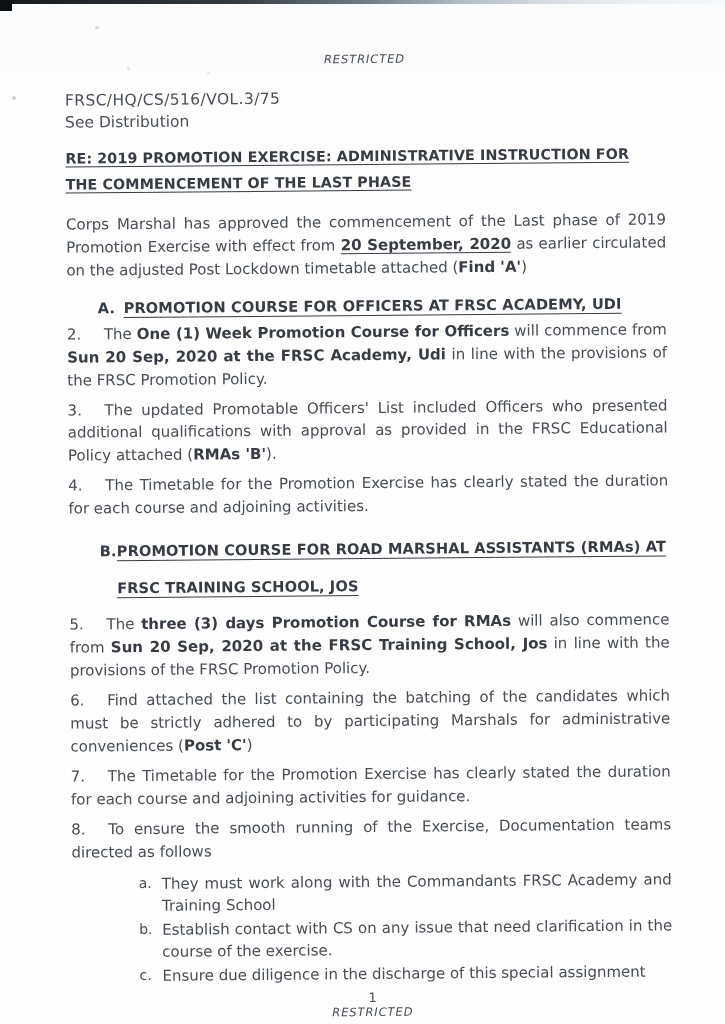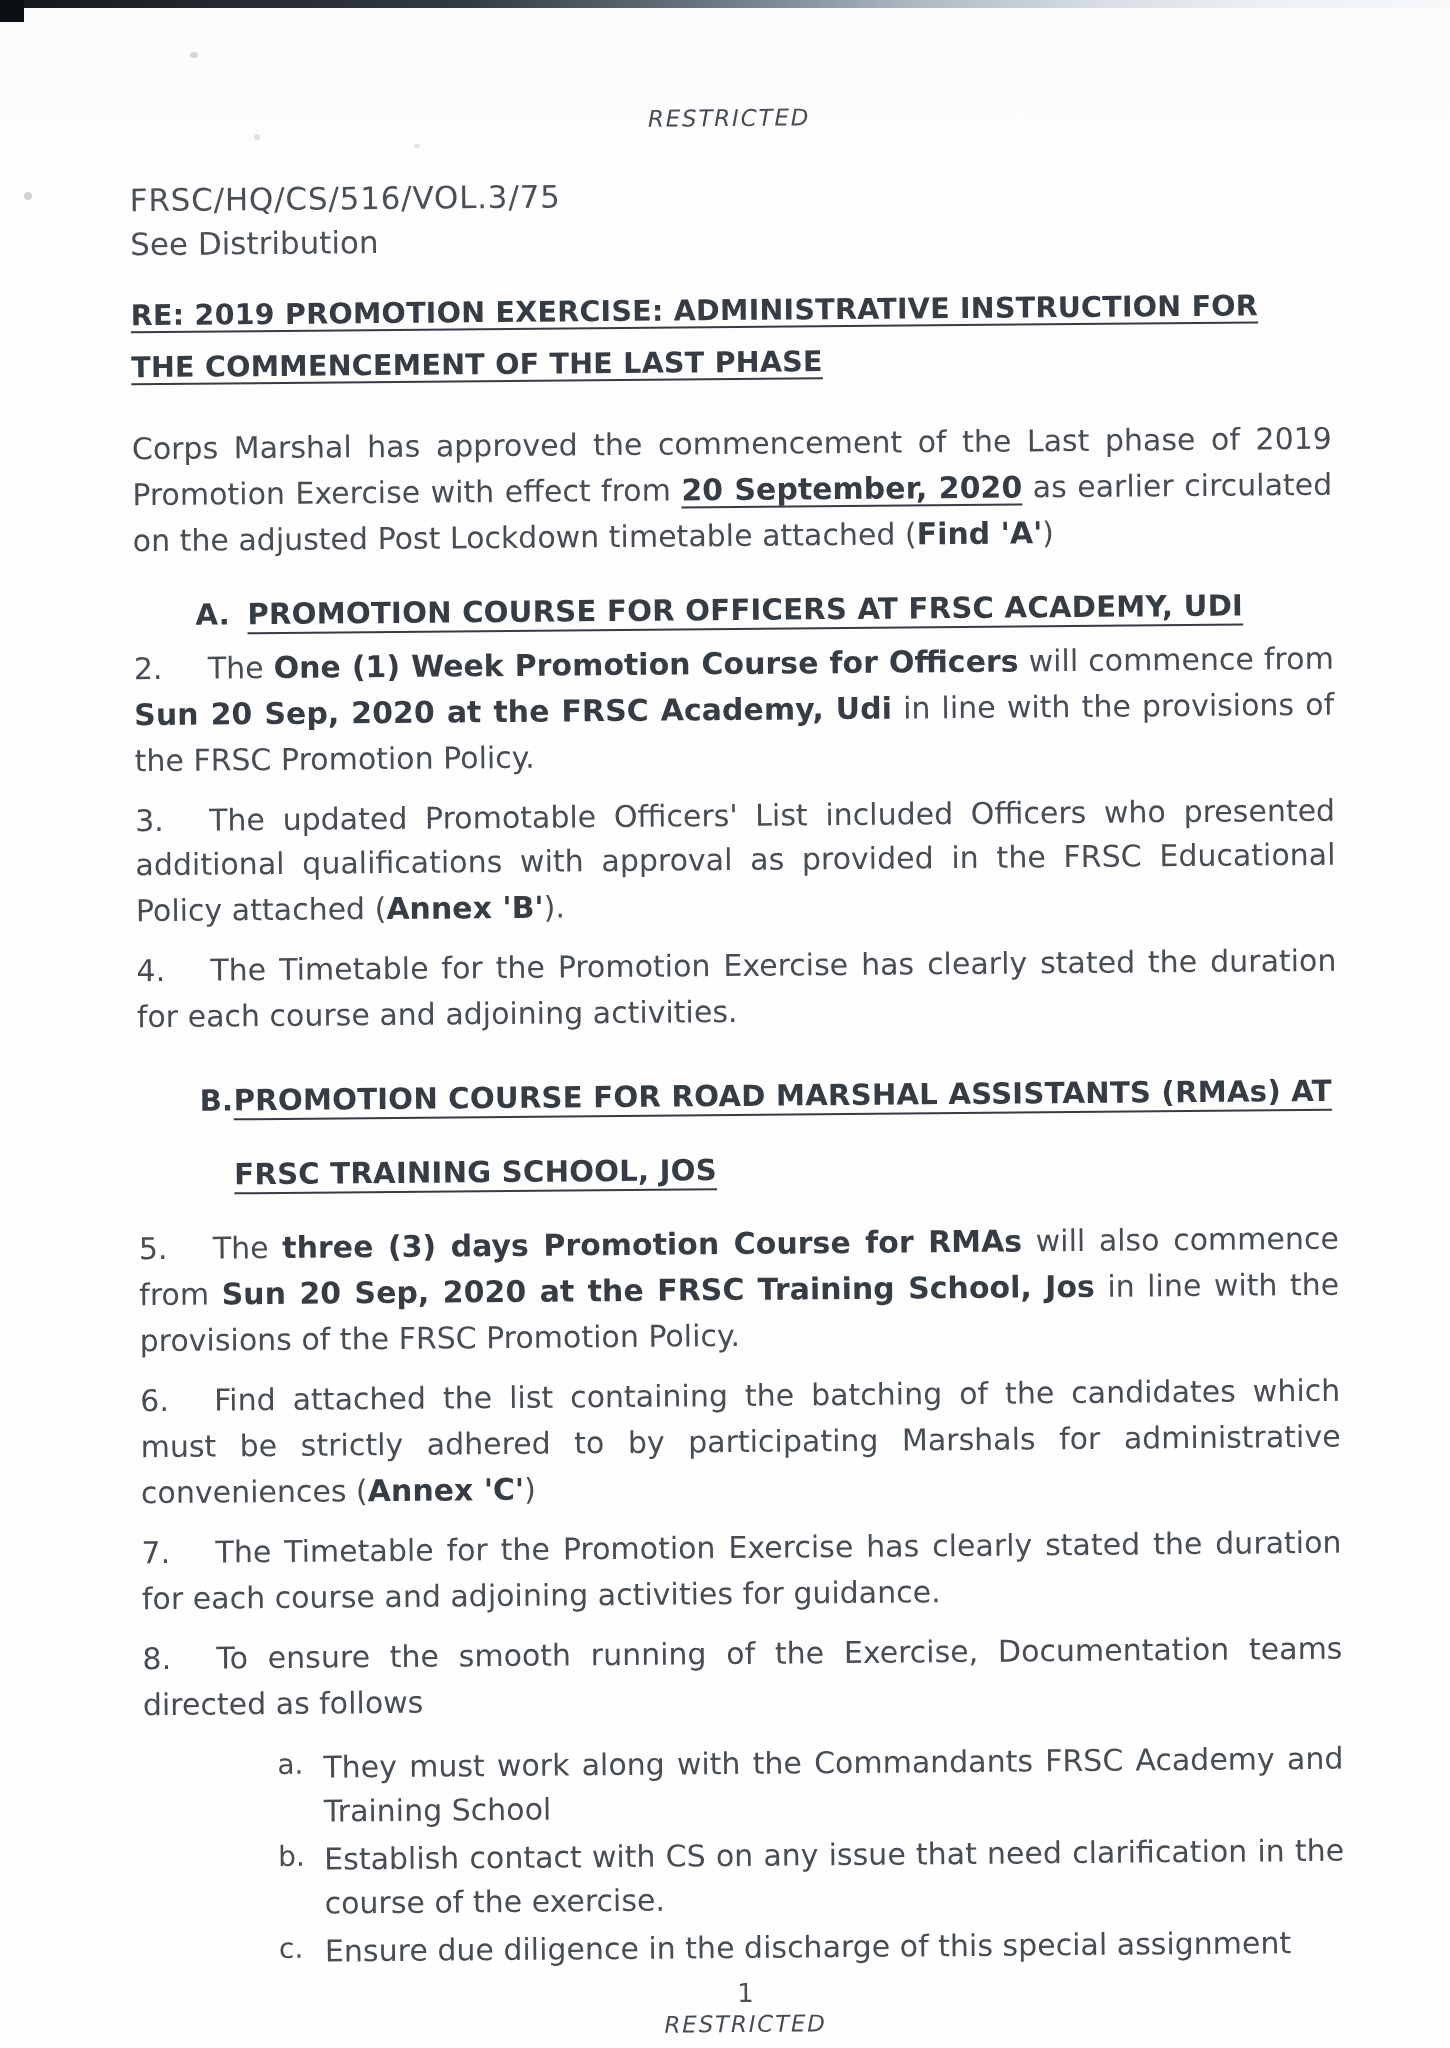--- a/index.html
+++ b/index.html
@@ -76,28 +76,28 @@
     <div class="dist">See Distribution</div>
     <div class="title">RE: 2019 PROMOTION EXERCISE: ADMINISTRATIVE INSTRUCTION FOR THE COMMENCEMENT OF THE LAST PHASE</div>
 
     <div>
         <div class="para intro"><span class="seg">Corps Marshal has approved the commencement of the Last phase of 2019 Promotion Exercise with effect from </span><span class="seg b u">20 September, 2020</span><span class="seg"> as earlier circulated on the adjusted Post Lockdown timetable attached (</span><span class="seg b">Find 'A'</span><span class="seg">)</span></div>
         <div class="heading va">
           <span class="hmark">A.</span>
           <span class="htext">PROMOTION COURSE FOR OFFICERS AT FRSC ACADEMY, UDI</span>
         </div>
         <div class="para"><span class="pnum">2.</span><span class="seg">The </span><span class="seg b">One (1) Week Promotion Course for Officers</span><span class="seg"> will commence from </span><span class="seg b">Sun 20 Sep, 2020 at the FRSC Academy, Udi</span><span class="seg"> in line with the provisions of the FRSC Promotion Policy.</span></div>
-        <div class="para"><span class="pnum">3.</span><span class="seg">The updated Promotable Officers' List included Officers who presented additional qualifications with approval as provided in the FRSC Educational Policy attached (</span><span class="seg b">Annex 'B'</span><span class="seg">).</span></div>
+        <div class="para"><span class="pnum">3.</span><span class="seg">The updated Promotable Officers' List included Officers who presented additional qualifications with approval as provided in the FRSC Educational Policy attached (</span><span class="seg b">RMAs 'B'</span><span class="seg">).</span></div>
         <div class="para"><span class="pnum">4.</span><span class="seg">The Timetable for the Promotion Exercise has clearly stated the duration for each course and adjoining activities.</span></div>
         <div class="heading vb">
           <span class="hmark">B.</span>
           <span class="htext">PROMOTION COURSE FOR ROAD MARSHAL ASSISTANTS (RMAs) AT FRSC TRAINING SCHOOL, JOS</span>
         </div>
         <div class="para"><span class="pnum">5.</span><span class="seg">The </span><span class="seg b">three (3) days Promotion Course for RMAs</span><span class="seg"> will also commence from </span><span class="seg b">Sun 20 Sep, 2020 at the FRSC Training School, Jos</span><span class="seg"> in line with the provisions of the FRSC Promotion Policy.</span></div>
-        <div class="para"><span class="pnum">6.</span><span class="seg">Find attached the list containing the batching of the candidates which must be strictly adhered to by participating Marshals for administrative conveniences (</span><span class="seg b">Annex 'C'</span><span class="seg">)</span></div>
+        <div class="para"><span class="pnum">6.</span><span class="seg">Find attached the list containing the batching of the candidates which must be strictly adhered to by participating Marshals for administrative conveniences (</span><span class="seg b">Post 'C'</span><span class="seg">)</span></div>
         <div class="para"><span class="pnum">7.</span><span class="seg">The Timetable for the Promotion Exercise has clearly stated the duration for each course and adjoining activities for guidance.</span></div>
         <div class="para"><span class="pnum">8.</span><span class="seg">To ensure the smooth running of the Exercise, Documentation teams directed as follows</span></div>
         <div class="sublist">
           <div class="subitem">
             <span class="sm">a.</span>
             <span class="st">They must work along with the Commandants FRSC Academy and Training School</span>
           </div>
           <div class="subitem">
             <span class="sm">b.</span>
             <span class="st">Establish contact with CS on any issue that need clarification in the course of the exercise.</span>

